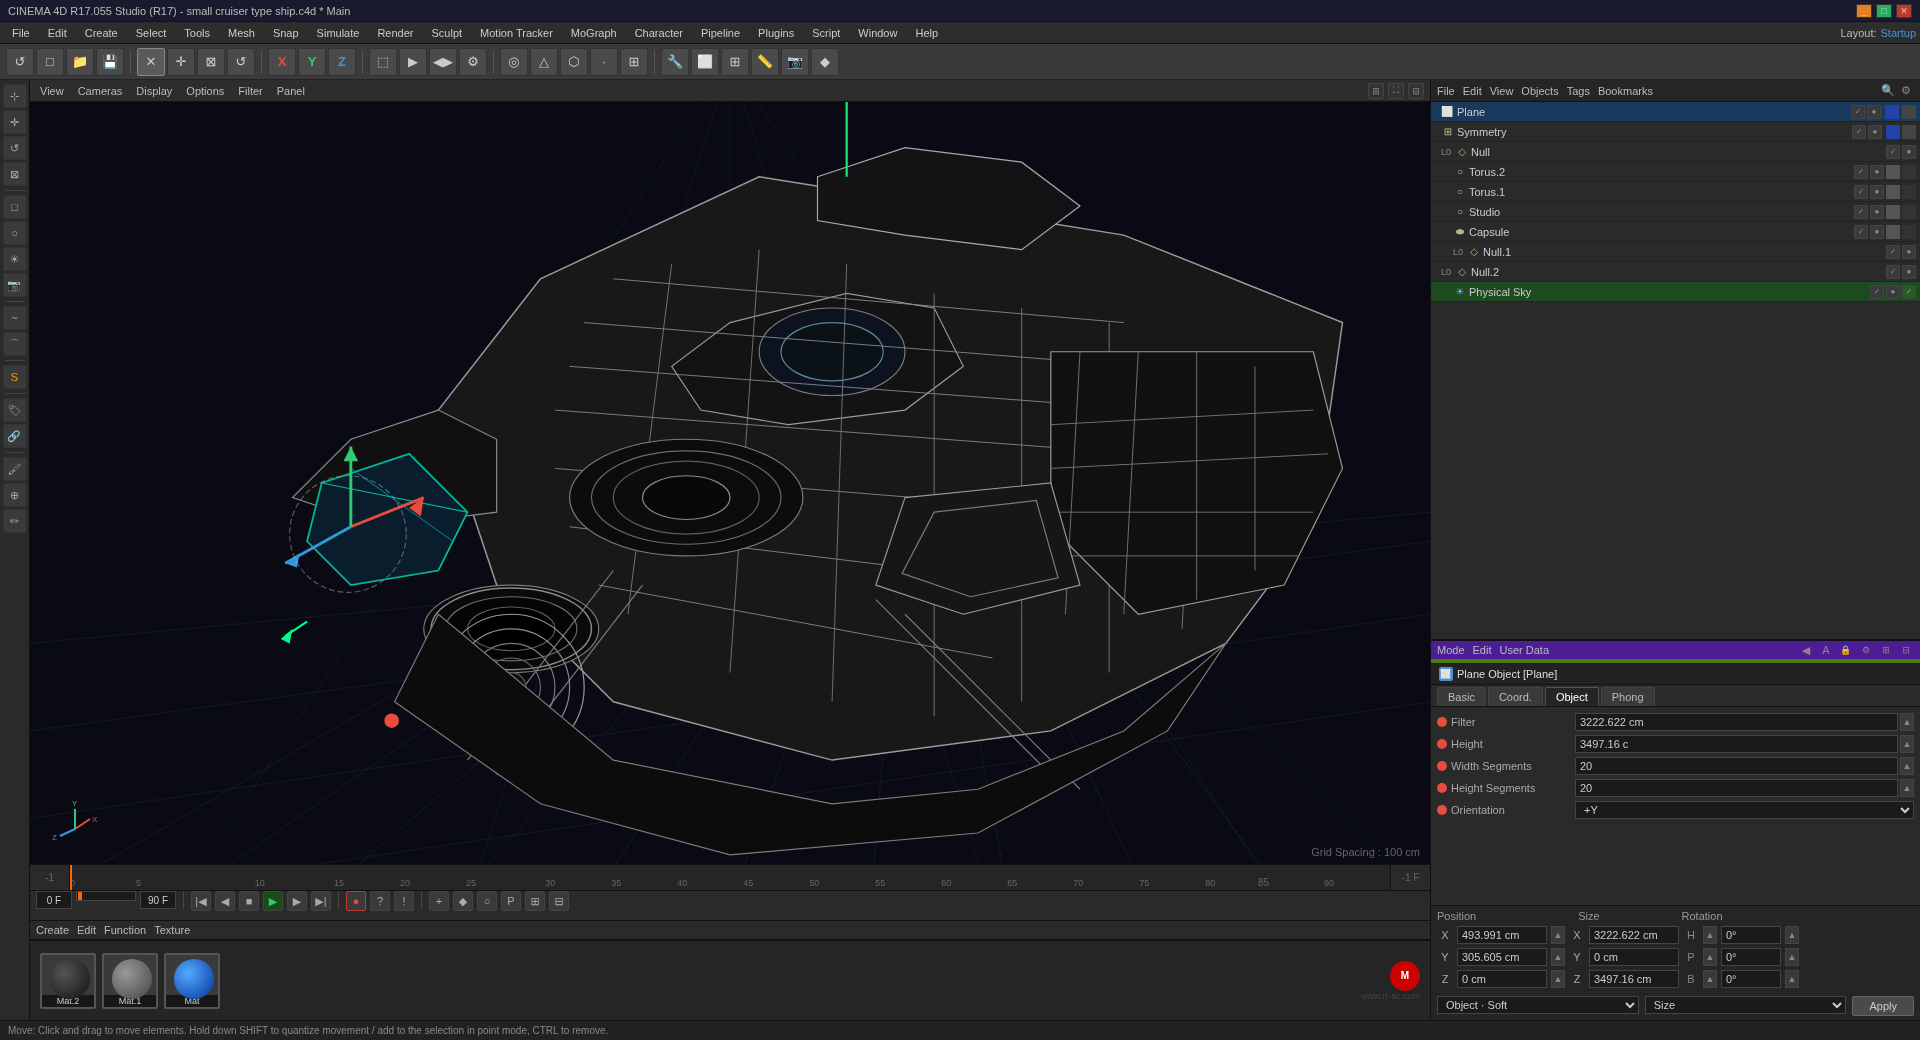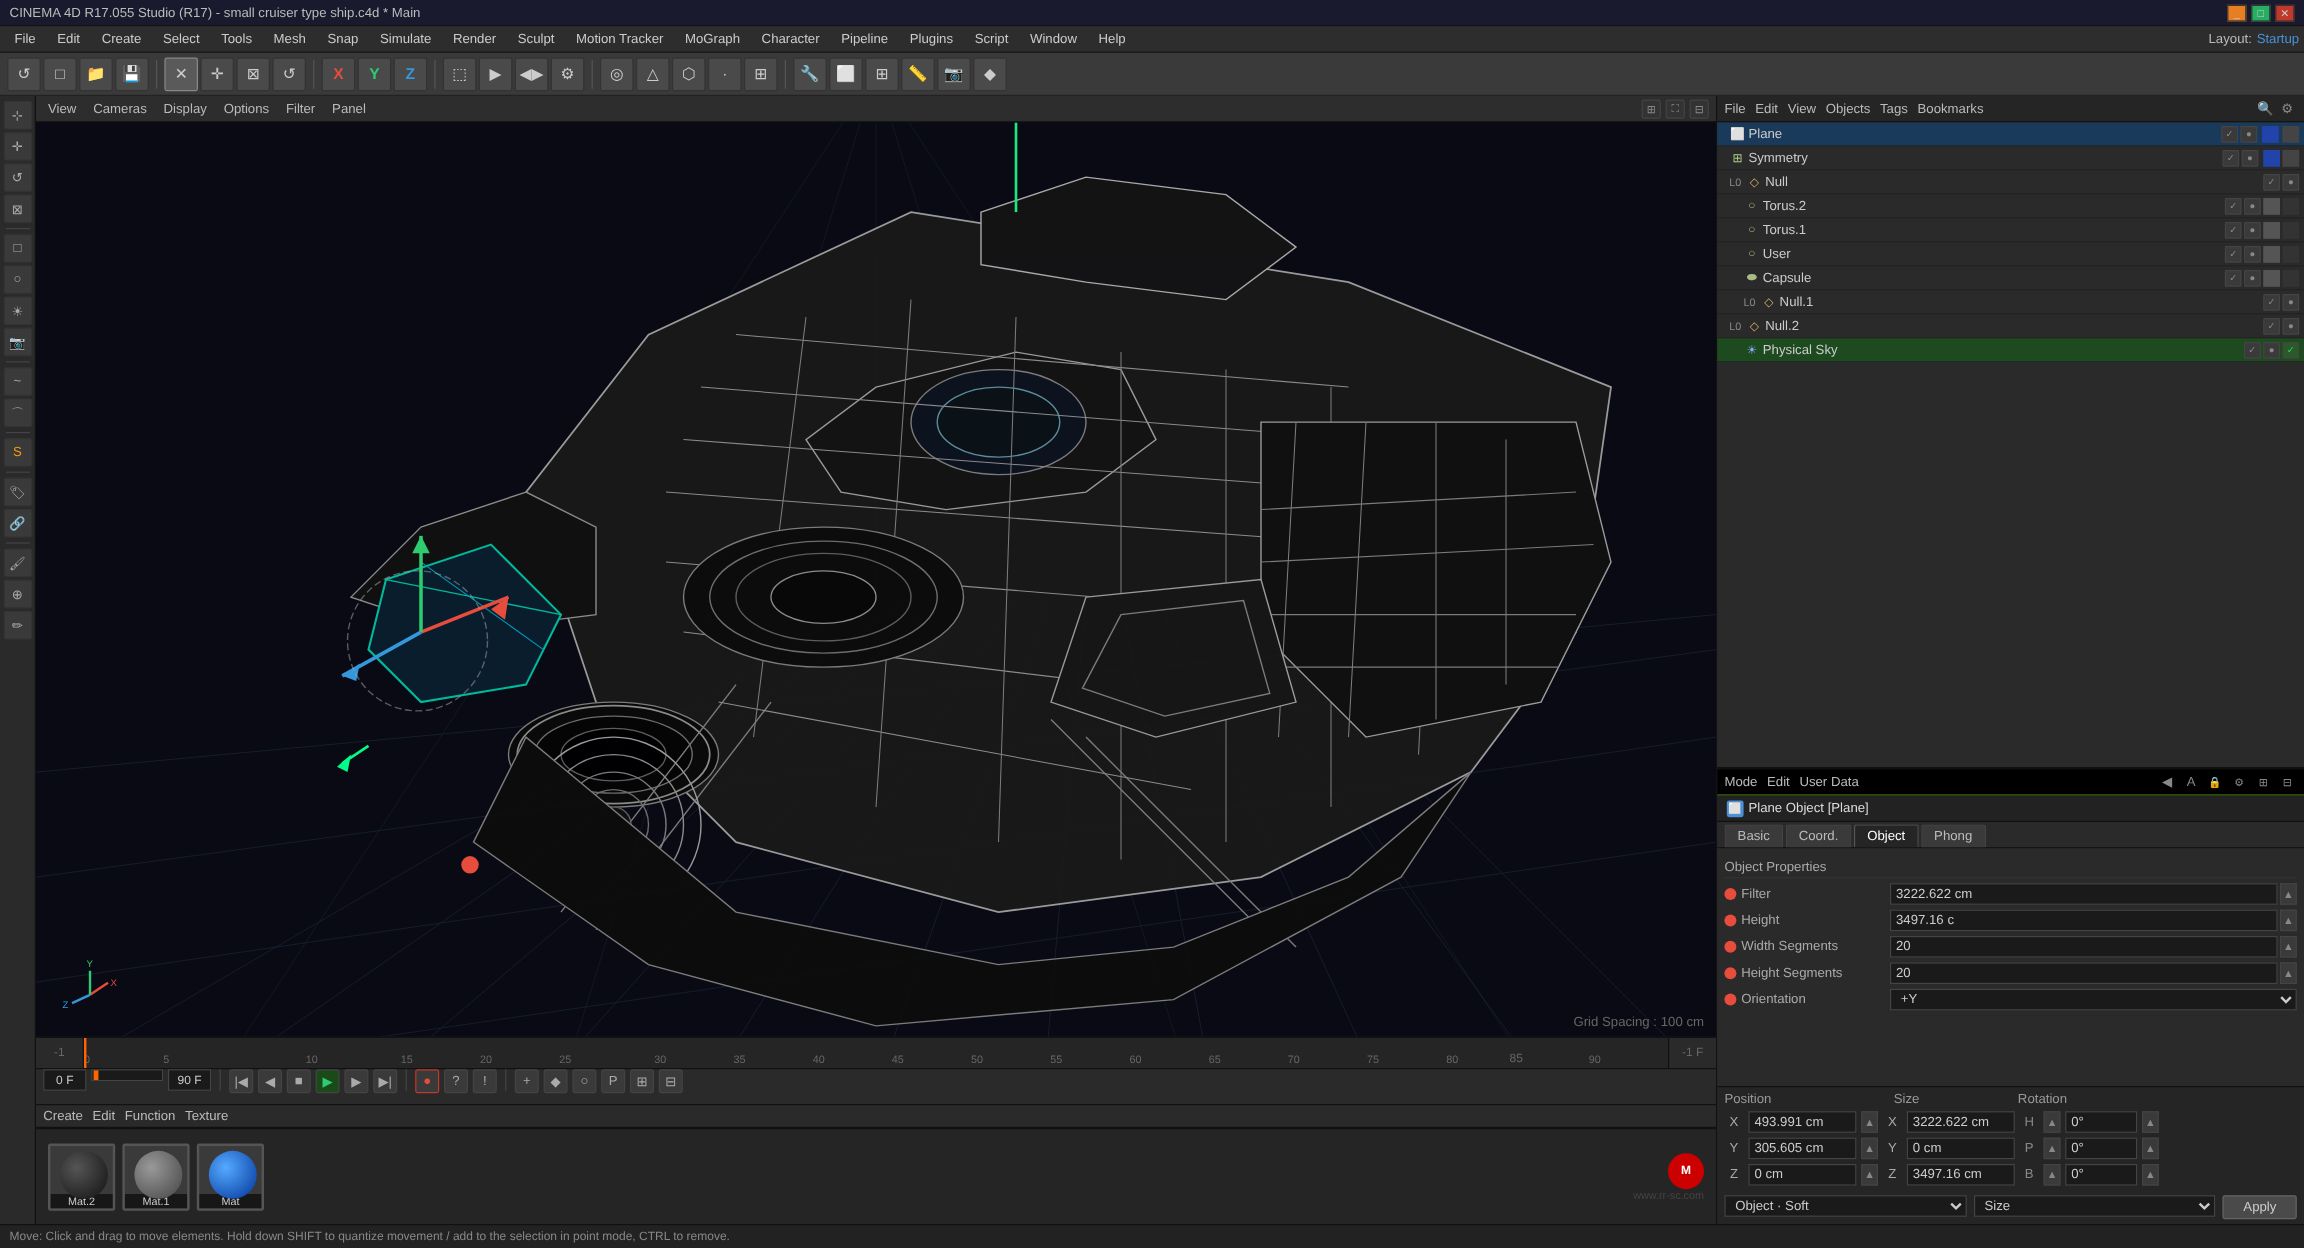--- a/index.html
+++ b/index.html
@@ -357,26 +357,26 @@
 
     
     #attr-manager {
       height: 380px;
       display: flex;
       flex-direction: column;
       border-top: 1px solid #111;
     }
     #am-toolbar {
       height: 22px;
-      background: #000000;
+      background: #4c1d95;
       display: flex;
       align-items: center;
       padding: 0 6px;
       gap: 8px;
-      border-bottom: 1px solid #4d7c0f;
+      border-bottom: 4px solid #4d7c0f;
     }
     .am-menu { font-size: 11px; color: #bbb; cursor: pointer; }
     #am-title {
       height: 22px;
       background: #222;
       display: flex;
       align-items: center;
       padding: 0 8px;
       gap: 4px;
       border-bottom: 1px solid #111;
@@ -1007,21 +1007,21 @@
             <div class="om-vis-btn">✓</div>
             <div class="om-vis-btn">●</div>
           </div>
           <div class="color-sq" style="background:#555;"></div>
           <div class="color-sq" style="background:#333;"></div>
         </div>
 
         <div class="om-item">
           <span class="om-indent" style="width:16px;"></span>
           <span class="om-icon" style="color:#aabb88;">○</span>
-          <span class="om-name">User</span>
+          <span class="om-name">Studio</span>
           <div class="om-vis-btns">
             <div class="om-vis-btn">✓</div>
             <div class="om-vis-btn">●</div>
           </div>
           <div class="color-sq" style="background:#555;"></div>
           <div class="color-sq" style="background:#333;"></div>
         </div>
 
         <div class="om-item">
           <span class="om-indent" style="width:16px;"></span>
@@ -1091,21 +1091,20 @@
       </div>
 
       <div id="am-tabs">
         <div class="am-tab">Basic</div>
         <div class="am-tab">Coord.</div>
         <div class="am-tab active">Object</div>
         <div class="am-tab">Phong</div>
       </div>
 
       <div id="am-content" class="scrollbar-thin">
-        <div class="am-section-title">Object Properties</div>
 
         <div class="am-row">
           <div class="am-dot"></div>
           <div class="am-label">Filter</div>
           <div class="am-input-group">
             <input class="am-input" value="3222.622 cm" style="">
             <div class="am-spin-btn">▲</div>
           </div>
         </div>
 

